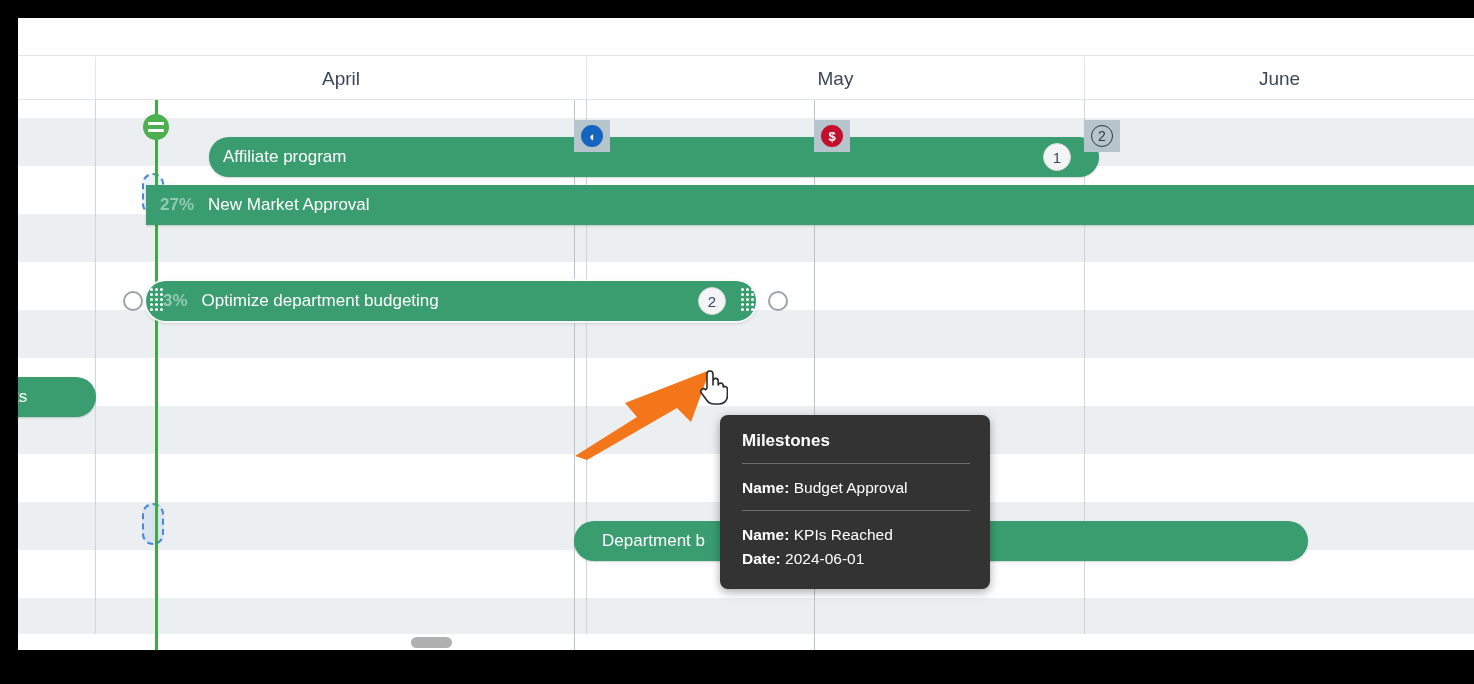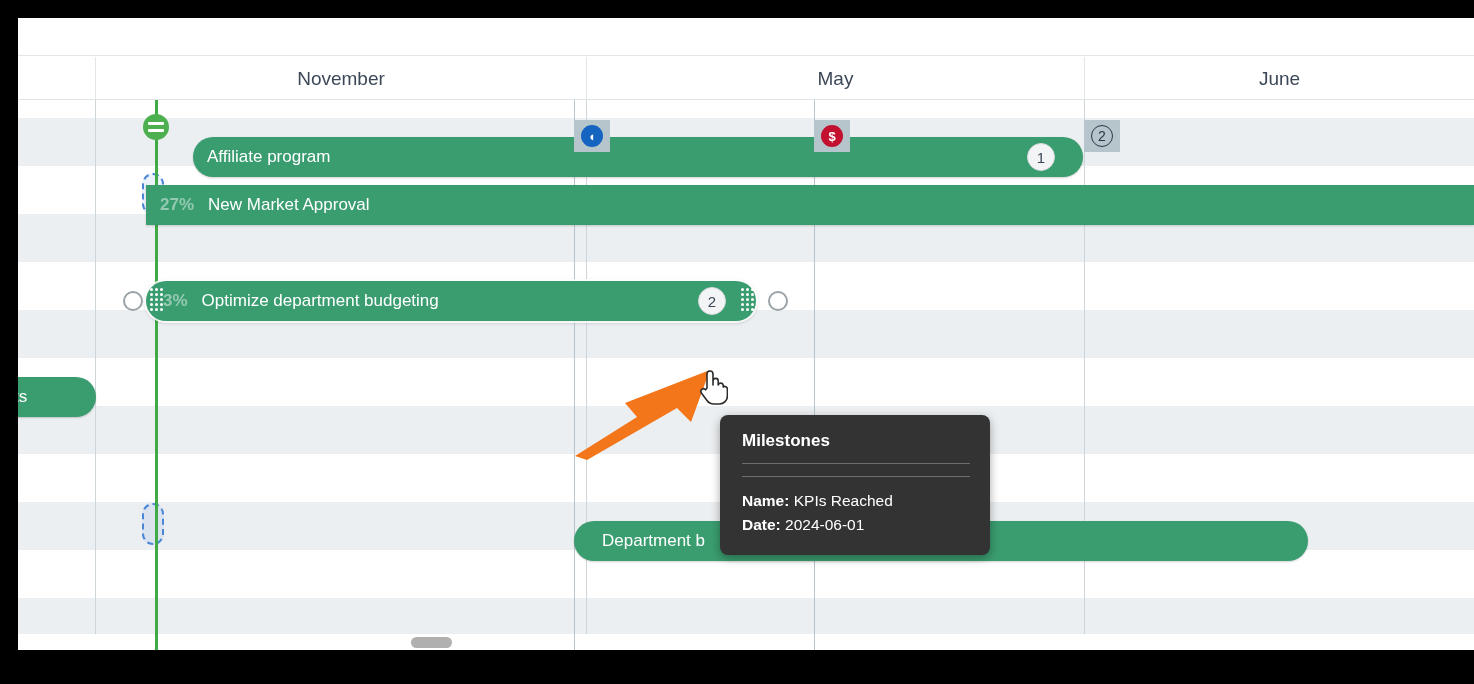--- a/index.html
+++ b/index.html
@@ -181,21 +181,21 @@
 </style>
 </head>
 <body>
 
 <div id="screen">
   <div id="viewport">
 
     <div class="top-strip"></div>
 
     <div class="month-header">
-      <div class="month-cell" style="left:77px;width:491px;">November</div>
+      <div class="month-cell" style="left:77px;width:491px;">April</div>
       <div class="month-cell" style="left:568px;width:498px;">May</div>
       <div class="month-cell" style="left:1066px;width:390px;">June</div>
     </div>
 
     <div class="grid-body">
 
       <div class="row-stripe" style="top:18px;"></div>
       <div class="row-stripe" style="top:114px;"></div>
       <div class="row-stripe" style="top:210px;"></div>
       <div class="row-stripe" style="top:306px;"></div>
@@ -221,21 +221,21 @@
       </div>
       <div class="flag" style="left:1066px;top:20px;">
         <span class="disc plain">2</span>
       </div>
 
       <div class="today-knob" style="left:125px;top:14px;"></div>
 
       <div class="drop-ph" style="left:124px;top:73px;"></div>
       <div class="drop-ph" style="left:124px;top:403px;"></div>
 
-      <div class="bar" style="left:175px;top:37px;width:890px;">
+      <div class="bar" style="left:191px;top:37px;width:890px;">
         <span class="bar-label">Affiliate program</span>
         <span class="ms-badge" style="right:28px;top:6px;">1</span>
       </div>
 
       <div class="bar square" style="left:128px;top:85px;width:1328px;">
         <span class="bar-pct">27%</span>
         <span class="bar-label">New Market Approval</span>
       </div>
 
       <div class="bar selected" style="left:128px;top:181px;width:610px;">
@@ -285,20 +285,24 @@
       </div>
 
       <div class="bar" style="left:549px;top:421px;width:734px;margin-left:7px;">
         <span class="bar-label" style="margin-left:28px;">Department b</span>
       </div>
 
 
       <div id="tooltip" style="left:702px;top:315px;">
         <h4>Milestones</h4>
         <hr>
+        <div class="tt-line">
+          <b>Name:</b>
+          <span>Budget Approval</span>
+        </div>
         <hr>
         <div class="tt-line">
           <b>Name:</b>
           <span>KPIs Reached</span>
         </div>
         <div class="tt-line">
           <b>Date:</b>
           <span>2024-06-01</span>
         </div>
       </div>

